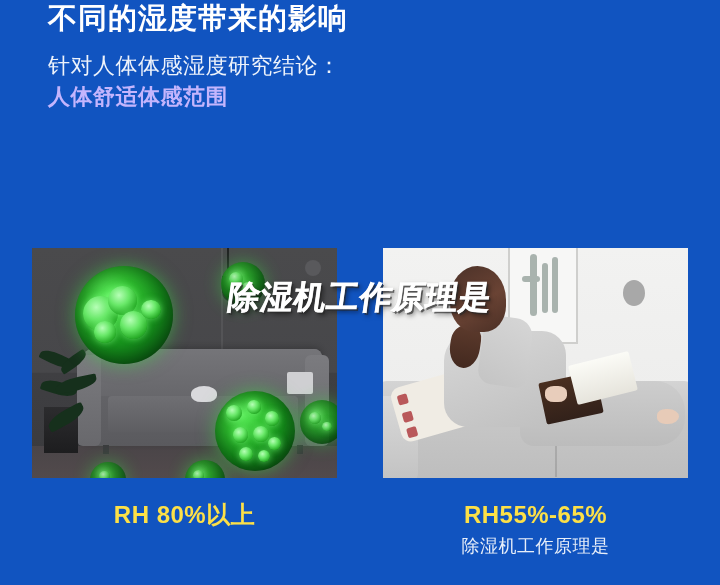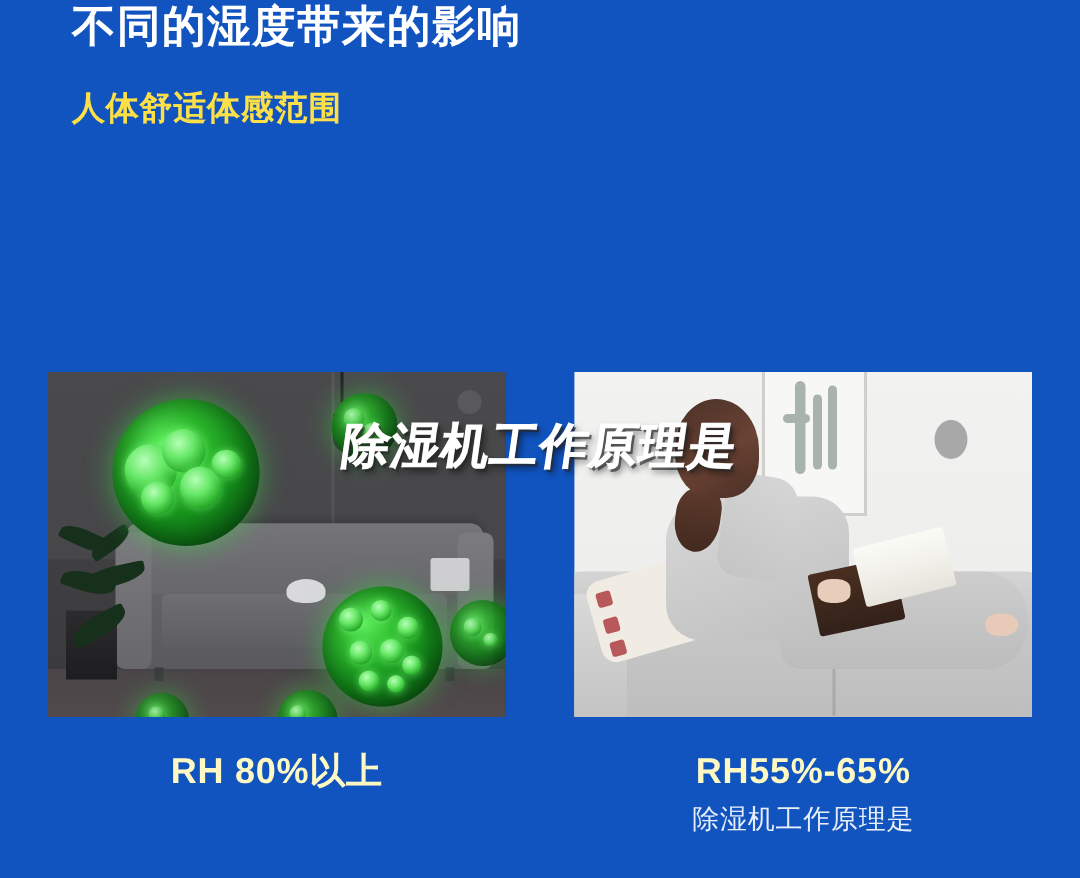--- a/index.html
+++ b/index.html
@@ -42,22 +42,21 @@
   }
   .body-line {
     color: #eef3fb;
     font-size: 22px;
     line-height: 31px;
     letter-spacing: 0.5px;
     white-space: nowrap;
   }
   .body-line.strong {
     font-weight: bold;
-    color: #fde047;
-    margin-top: 20px;
+    color: #c4b5fd;
   }
   .body-line .hl {
     font-weight: bold;
     color: #ffffff;
     letter-spacing: 0;
   }
 
   
   .panel {
     position: absolute;
@@ -411,21 +410,21 @@
   }
   .caption {
     position: absolute;
     top: 0;
     width: 305px;
     text-align: center;
   }
   .caption.left  { left: 32px; }
   .caption.right { left: 383px; }
   .caption .main {
-    color: #fef9c3;
+    color: #fde047;
     font-size: 24px;
     font-weight: bold;
     letter-spacing: 0.5px;
     line-height: 30px;
     white-space: nowrap;
   }
   .caption .sub {
     color: #e7eef9;
     font-size: 18px;
     line-height: 26px;
@@ -435,20 +434,21 @@
   }
 </style>
 </head>
 <body>
 
 <div class="poster">
 
   <div class="header">
     <div class="title">不同的湿度带来的影响</div>
     <div class="body-lines">
+      <div class="body-line">针对人体体感湿度研究结论：</div>
       <div class="body-line strong">人体舒适体感范围</div>
     </div>
   </div>
 
   <div class="panel panel-left">
     <div class="room-dark">
       <div class="wall-seam"></div>
       <div class="pendant-cord"></div>
       <div class="pendant-bulb"></div>
       <div class="wall-knob"></div>

